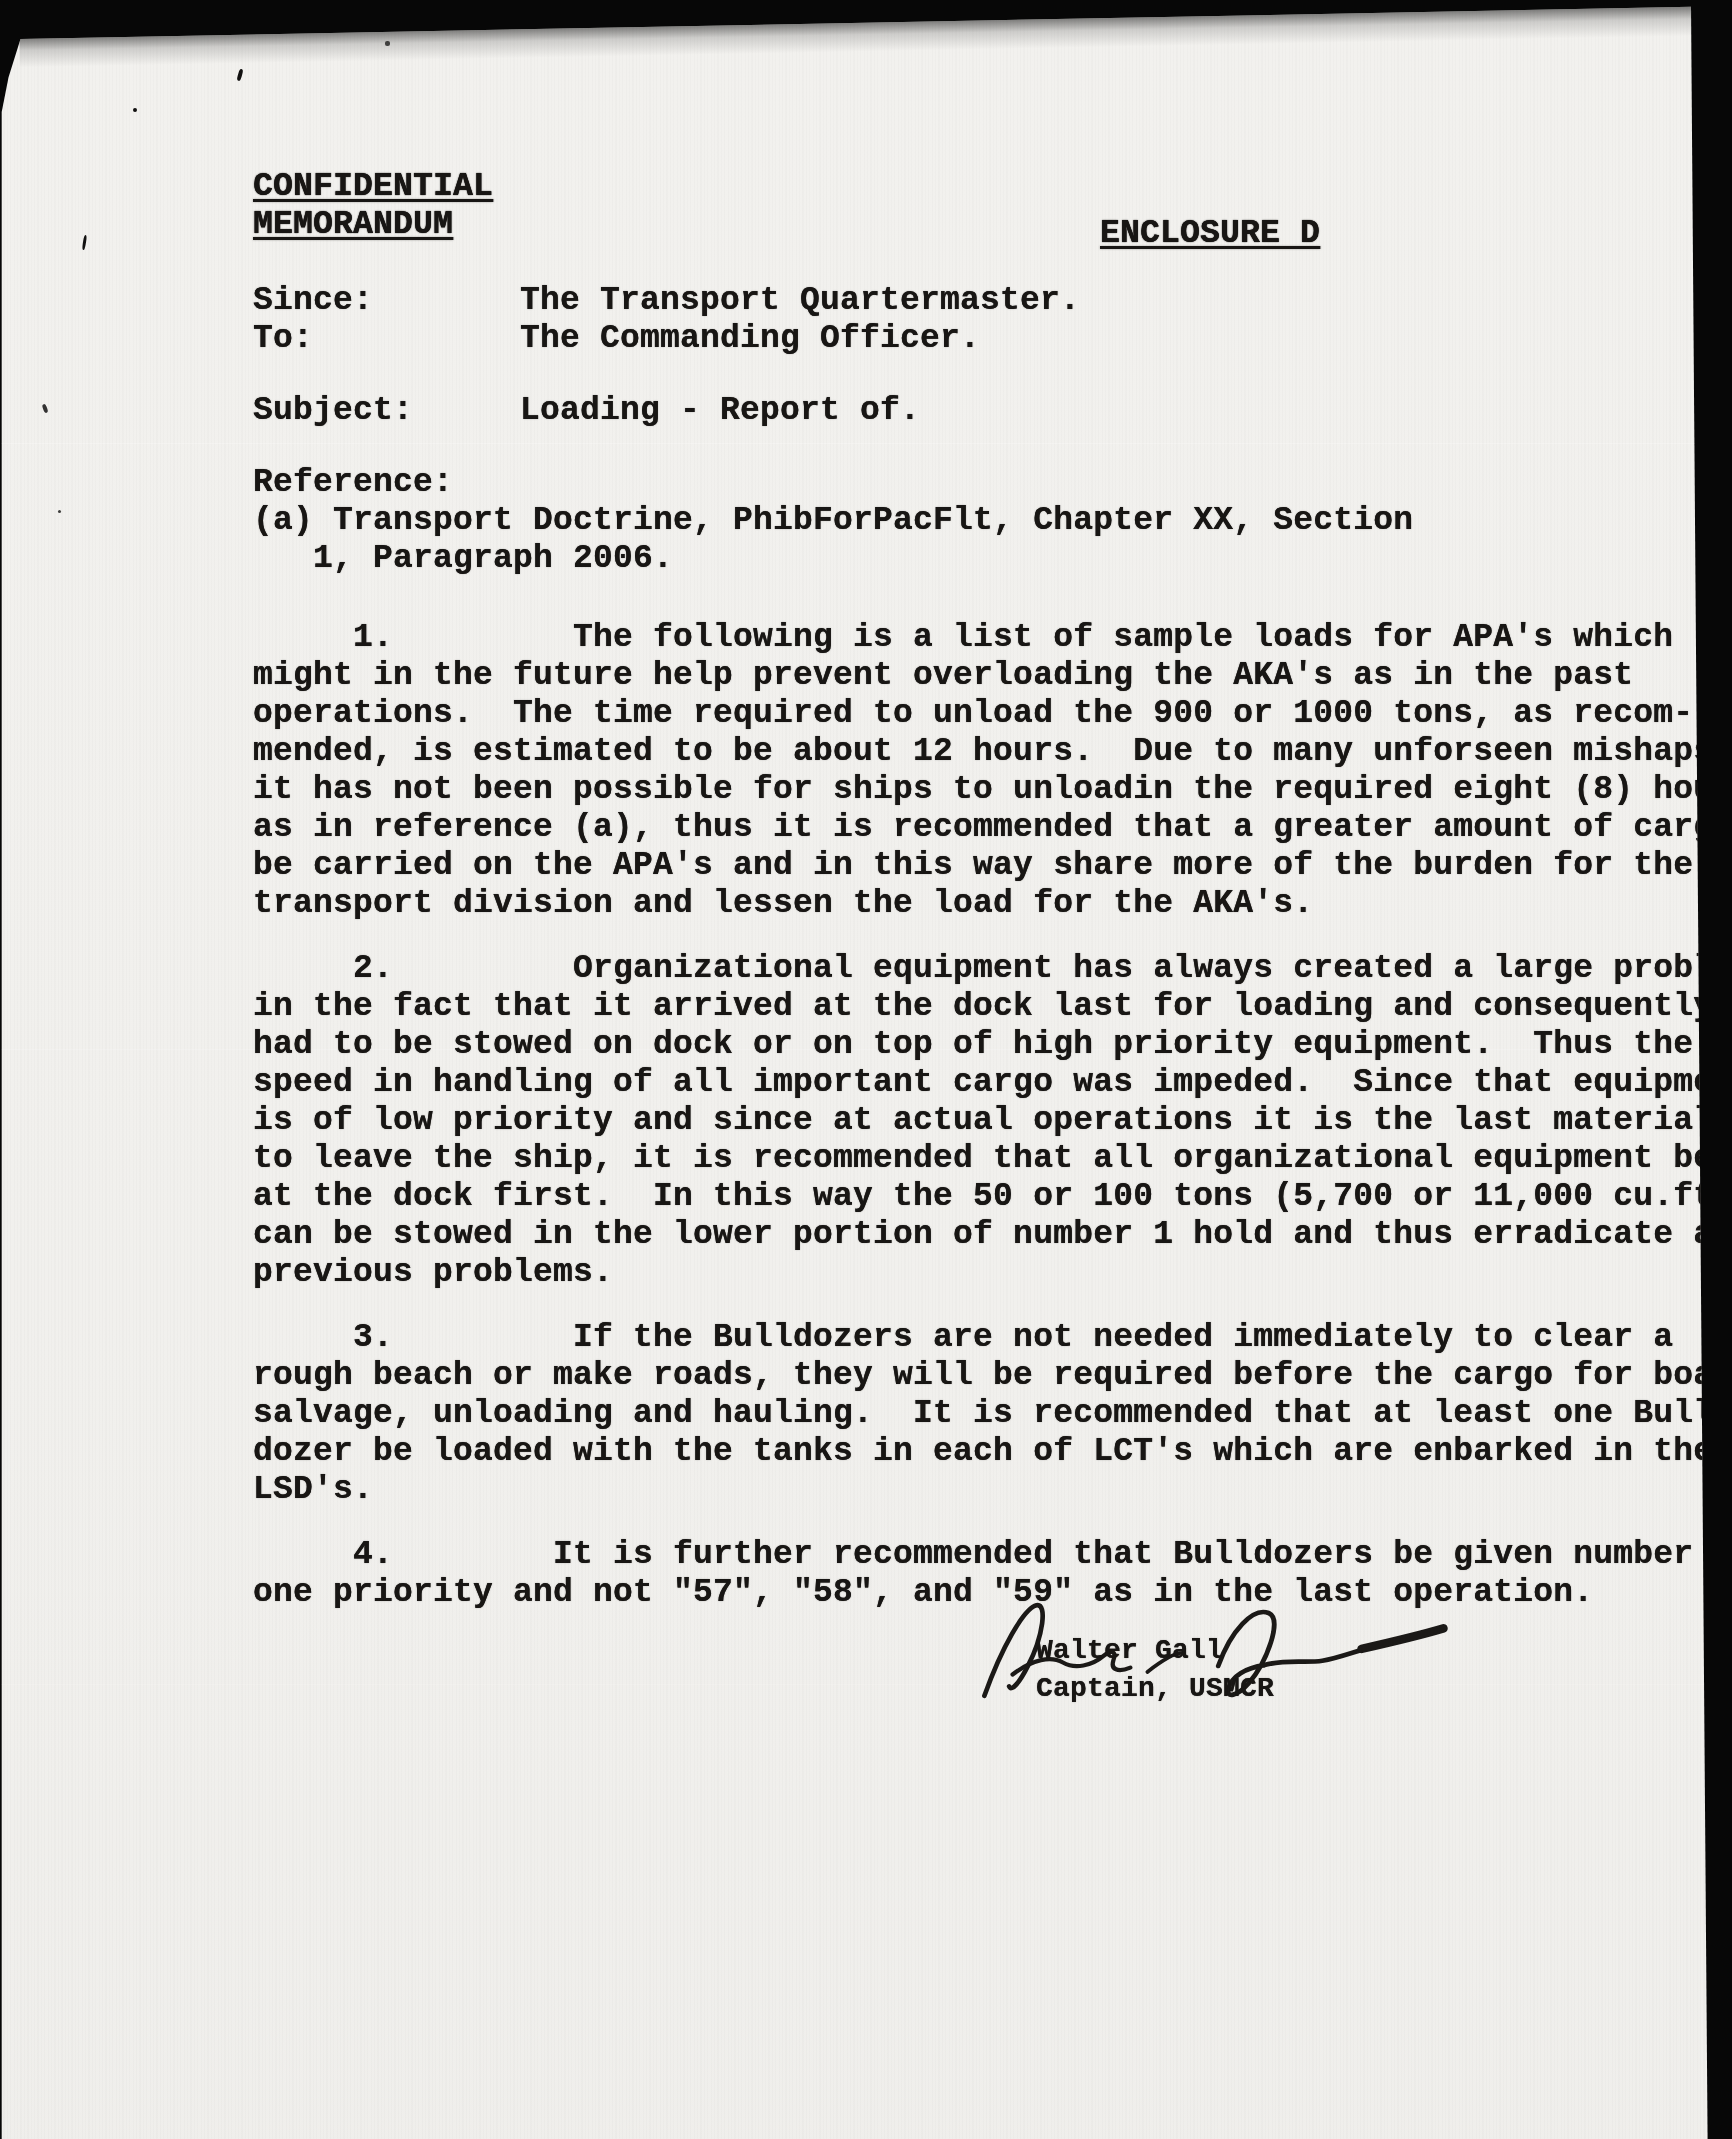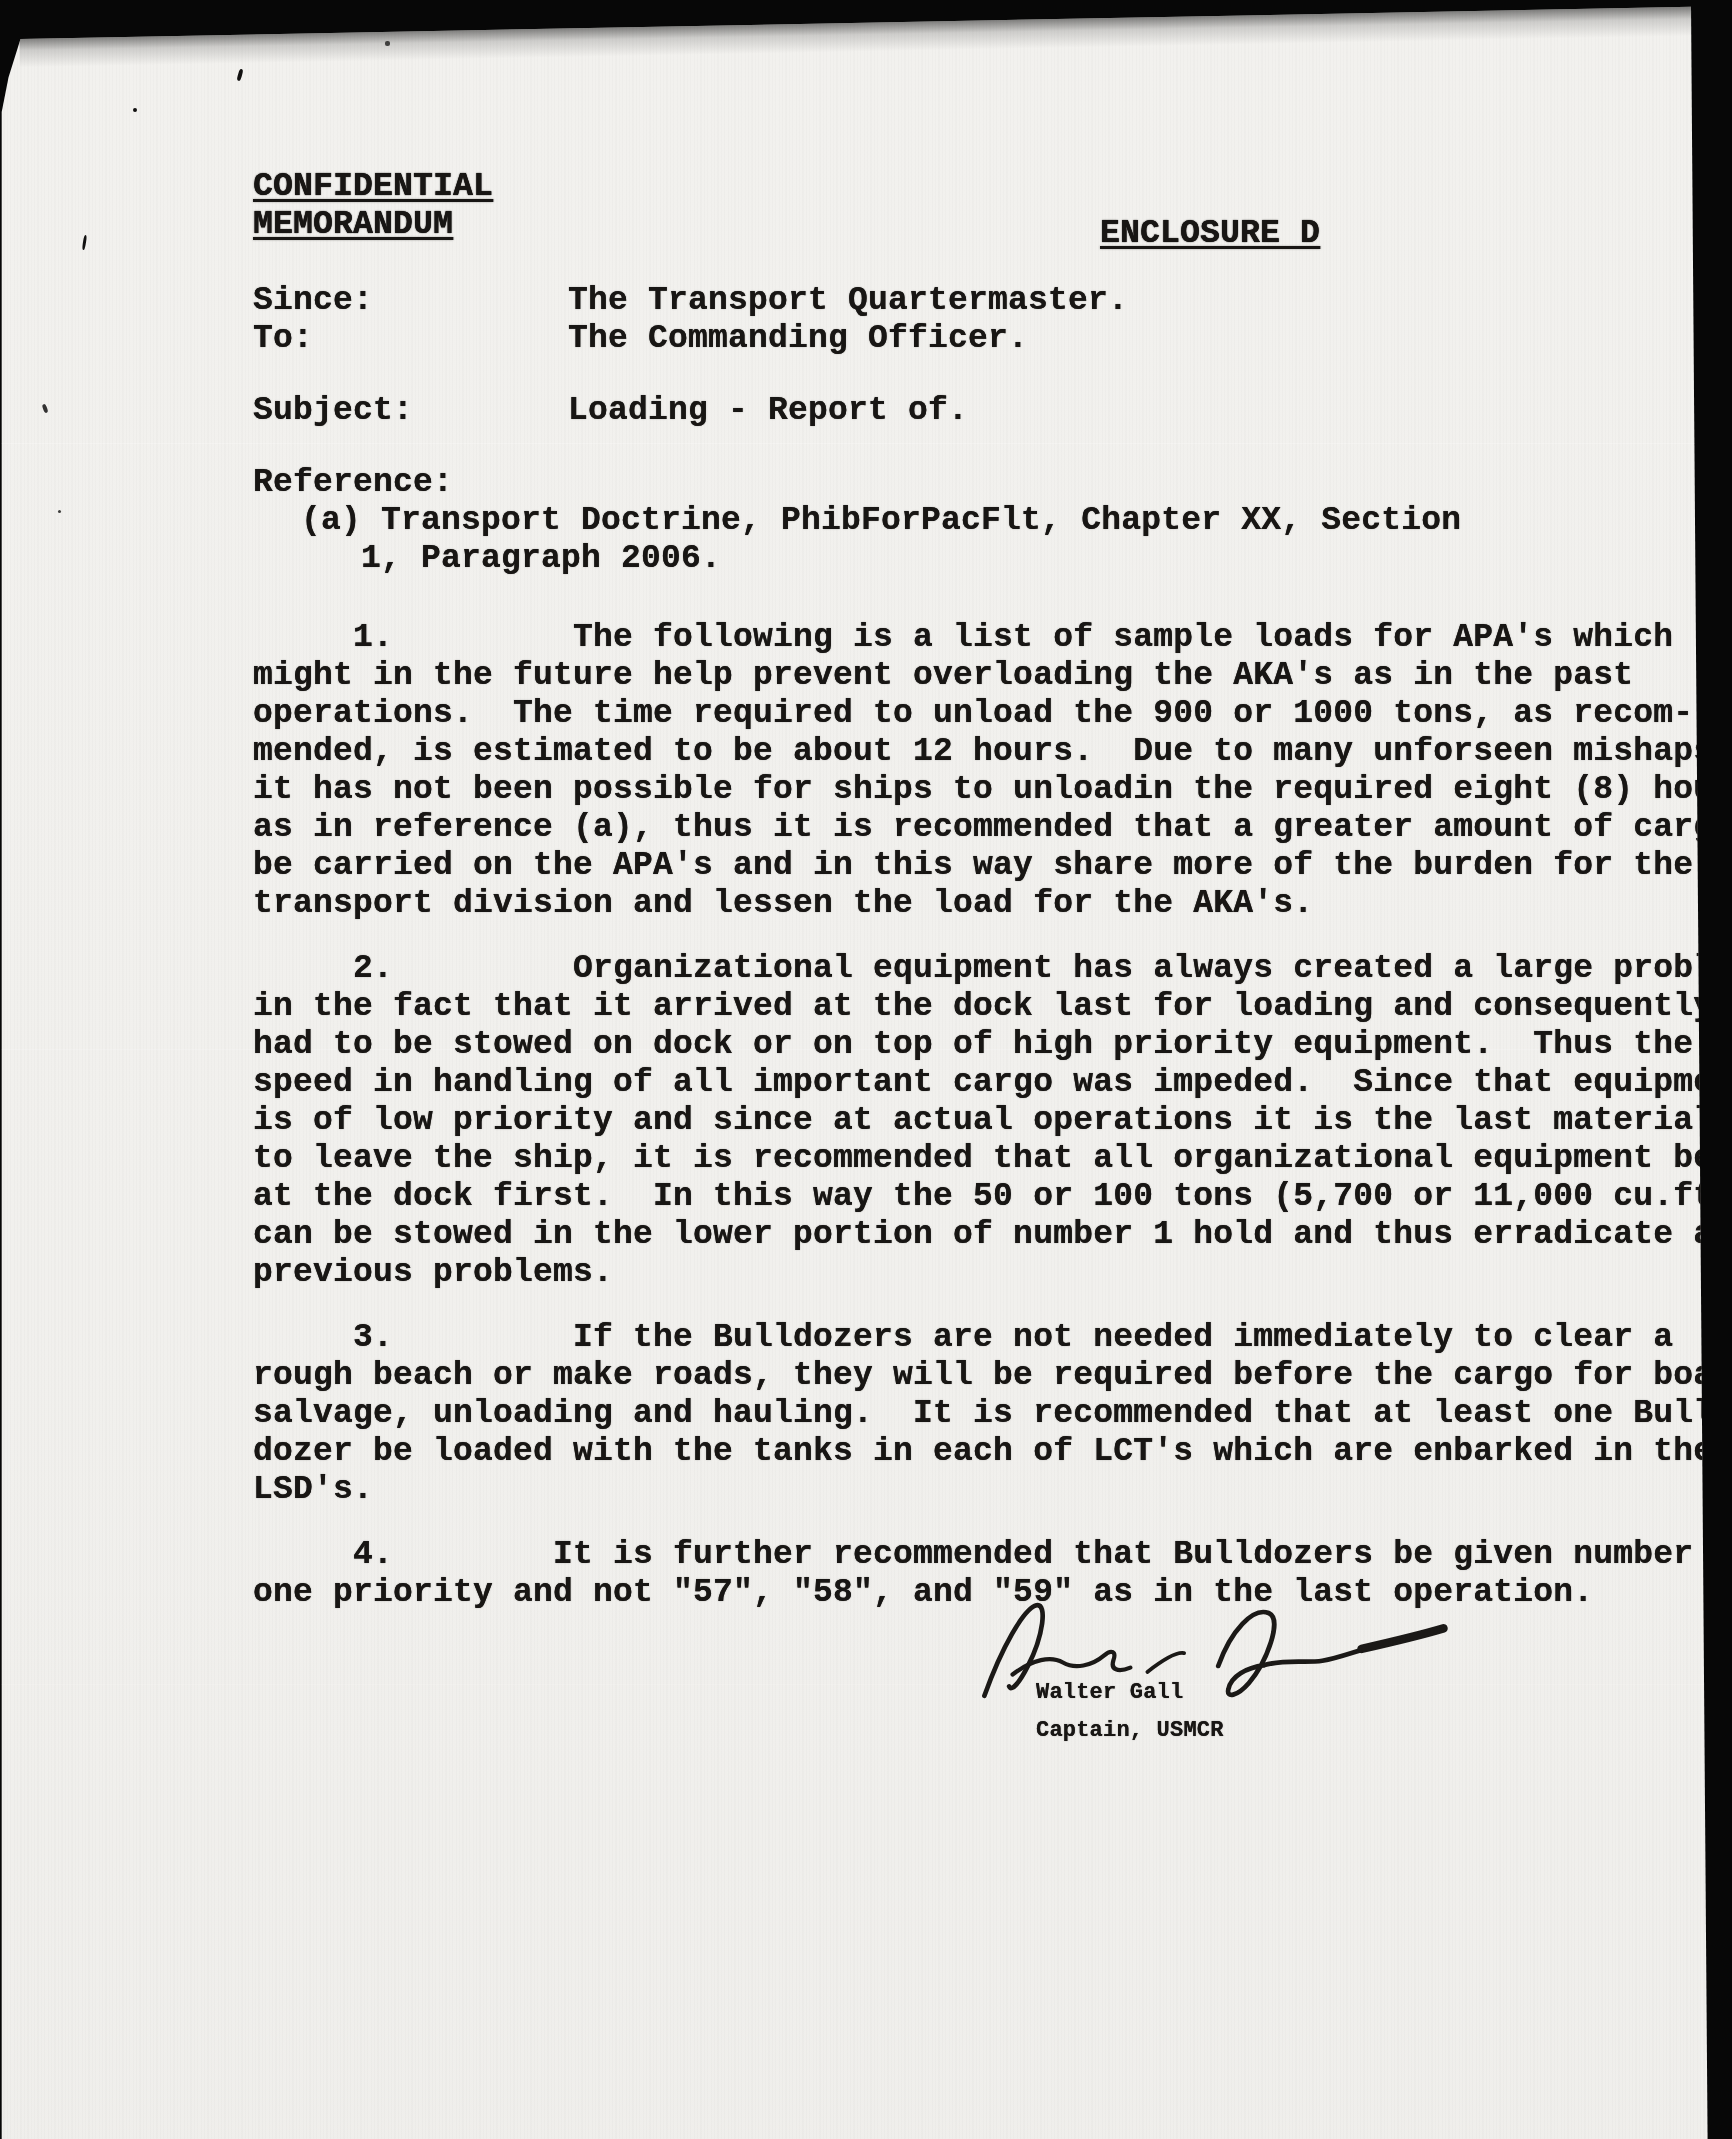--- a/index.html
+++ b/index.html
@@ -40,30 +40,30 @@
     text-decoration-thickness:3px;
     text-underline-offset:3.9px;
     text-shadow:0.3px 0 0 currentColor, 0 0 0.9px rgba(25,22,20,0.9), 0 0 2.1px rgba(25,22,20,0.35);
   }
   .head-row2{position:relative;}
   .enclosure{position:absolute;left:847px;top:9px;}
   .meta-from{margin-top:38px;}
   .meta-subject{margin-top:34px;}
   .meta-reference{margin-top:34px;}
   .mlabel{display:inline-block;width:267px;vertical-align:top;}
-  .mvalue{display:inline-block;vertical-align:top;margin-left:48px;}
+  .mvalue{display:inline-block;vertical-align:top;}
   .pre{white-space:pre;}
   .para{white-space:pre;margin-top:27px;}
   .para-first{margin-top:41px;}
 
   
   .sig-svg{position:absolute;left:954px;top:1584px;}
   .sig-block{
-    position:absolute;left:1036px;top:1674px;
-    font-size:22px;line-height:38px;letter-spacing:0.2px;font-weight:700;color:#181614;
+    position:absolute;left:1036px;top:1632px;
+    font-size:28px;line-height:38px;letter-spacing:0.2px;font-weight:700;color:#181614;
     text-shadow:0 0 0.6px rgba(25,22,20,0.85), 0 0 1.7px rgba(25,22,20,0.30);
     font-family:"Liberation Mono","DejaVu Sans Mono",monospace;
   }
 
   
   .speck{position:absolute;background:#121110;border-radius:40%;}
   .speck.a{left:238px;top:69px;width:4.3px;height:12px;transform:rotate(16deg);}
   .speck.b{left:133px;top:108px;width:3.9px;height:3.9px;border-radius:50%;}
   .speck.c{left:83px;top:235px;width:3px;height:14.6px;transform:rotate(9deg);}
   .speck.d{left:43px;top:404px;width:4.3px;height:8.6px;transform:rotate(-20deg);opacity:.85;}

